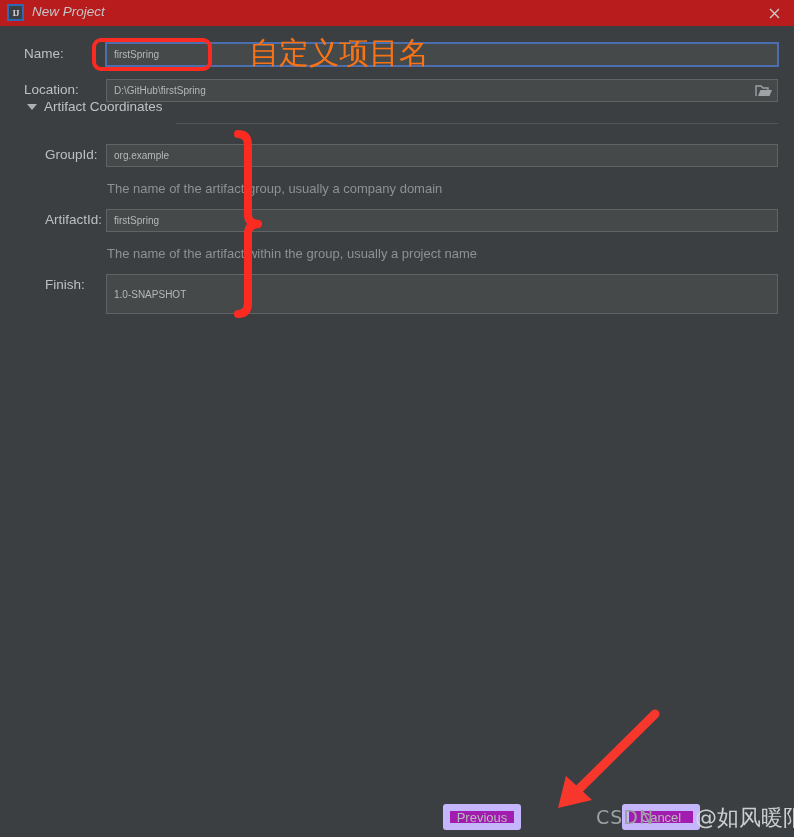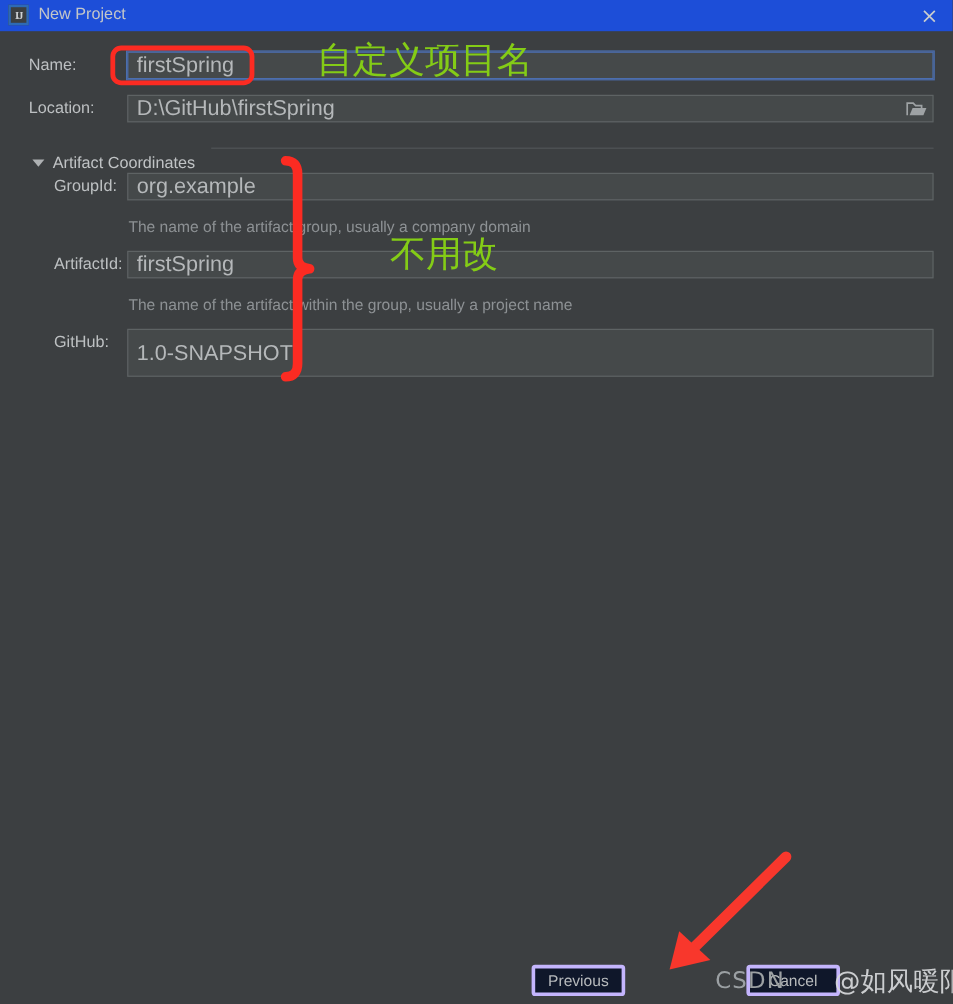--- a/index.html
+++ b/index.html
@@ -21,21 +21,21 @@
     width: 794px;
     height: 837px;
     background: #3c3f41;
   }
 
   
   .titlebar {
     position: absolute;
     left: 0; top: 0;
     width: 794px; height: 26px;
-    background: #1d4ed8;
+    background: #b91c1c;
     display: flex;
     align-items: center;
   }
   .ij-icon {
     position: absolute;
     left: 7px; top: 4px;
     width: 17px; height: 17px;
     border: 2px solid #2d6ab5;
     background: #3c3f41;
     box-sizing: border-box;
@@ -47,20 +47,21 @@
     letter-spacing: -1px;
     color: #cfd2d4;
     font-family: "Liberation Serif", serif;
   }
   .title-text {
     position: absolute;
     left: 32px; top: 4px;
     font-size: 13.5px;
     color: #c3c6c8;
     white-space: nowrap;
+    font-style: italic;
   }
   .close-btn {
     position: absolute;
     right: 8px; top: 2px;
     width: 24px; height: 22px;
     display: flex;
     align-items: center;
     justify-content: center;
     color: #c9cccd;
     font-size: 15px;
@@ -74,21 +75,21 @@
     color: #bdc0c2;
     white-space: nowrap;
     text-align: center;
   }
   .field {
     position: absolute;
     box-sizing: border-box;
     background: #45494a;
     border: 1px solid #5e6364;
     color: #b5b8ba;
-    font-size: 18px;
+    font-size: 10px;
     font-family: "Liberation Sans", sans-serif;
     padding: 0 0 0 7px;
     outline: none;
     line-height: 22px;
   }
   .field-focused {
     border: 1px solid #4b6eaf;
     box-shadow: 0 0 0 1px #4b6eaf;
   }
   .hint {
@@ -126,22 +127,22 @@
     position: absolute;
     height: 1px;
     background: #515557;
   }
 
   
   .btn {
     position: absolute;
     box-sizing: border-box;
     height: 26px;
-    background: #0f172a;
-    border: 3px solid #c4b5fd;
+    background: #a21caf;
+    border: 7px solid #c4b5fd;
     border-radius: 3px;
     color: #b7babc;
     font-size: 13px;
     font-family: "Liberation Sans", sans-serif;
     display: flex;
     align-items: center;
     justify-content: center;
     cursor: default;
   }
   .btn-default {
@@ -149,27 +150,26 @@
     border: 1px solid #5a8fd0;
     box-shadow: 0 0 0 1px #4a7db8;
     color: #e8eef5;
     font-weight: bold;
     margin-top: 45px;
   }
 
   
   .anno-text {
     position: absolute;
-    color: #84cc16;
+    color: #f97316;
     font-size: 30px;
     font-weight: 500;
     white-space: nowrap;
-    font-family: Liberation Mono, monospace;
+    font-family: Liberation Sans, sans-serif;
     line-height: 1;
-    margin-left: 15px;
   }
   .anno-rect {
     position: absolute;
     box-sizing: border-box;
     border: 4px solid #fc2b22;
     border-radius: 9px;
   }
   .anno-svg {
     position: absolute;
     pointer-events: none;
@@ -213,46 +213,45 @@
 
   <div class="row-label" style="left:24px; top:82px;">Location:</div>
   <input class="field" type="text" style="left: 106px; top: 79px; width: 672px; height: 23px; padding-right: 28px;" value="D:\GitHub\firstSpring">
   <div class="browse-icon" style="left:755px; top:84px;">
     <svg width="18" height="14" viewBox="0 0 18 14" aria-hidden="true">
       <path d="M1 12 V2 H6 L8 4 H13 V6" stroke="#9ea2a4" stroke-width="1.4" fill="none"></path>
       <path d="M3 12 L5.5 6 H17 L14.5 12 Z" fill="#9ea2a4"></path>
     </svg>
   </div>
 
-  <div class="section-head" style="left:27px; top:128px;align-items:center;">
+  <div class="section-head" style="left:27px; top:99px;align-items:center;">
     <span class="tri"></span>
     <span class="section-title">Artifact Coordinates</span>
   </div>
   <div class="section-rule" style="left:176px; top:123px; width:602px;"></div>
 
   <div class="row-label" style="left:45px; top:147px;">GroupId:</div>
   <input class="field" type="text" style="left: 106px; top: 144px; width: 672px; height: 23px;" value="org.example">
   <div class="hint" style="left:107px; top:181px;">The name of the artifact group, usually a company domain</div>
 
   <div class="row-label" style="left:45px; top:212px;">ArtifactId:</div>
   <input class="field" type="text" style="left: 106px; top: 209px; width: 672px; height: 23px;" value="firstSpring">
   <div class="hint" style="left:107px; top:246px;">The name of the artifact within the group, usually a project name</div>
 
-  <div class="row-label" style="left:45px; top:277px;">GitHub:</div>
+  <div class="row-label" style="left:45px; top:277px;">Finish:</div>
   <input class="field" type="text" style="left: 106px; top: 274px; width: 672px; height: 40px;" value="1.0-SNAPSHOT">
 
   <div class="btn" style="left:443px; top:804px; width:78px;">Previous</div>
   <div class="btn btn-default" style="left:530px; top:804px; width:80px;">Finish</div>
   <div class="btn" style="left:622px; top:804px; width:78px;">Cancel</div>
 
   <div class="anno-rect" style="left:92px; top:38px; width:120px; height:33px;"></div>
 
   <div class="anno-text" style="left:249px; top:38px;">自定义项目名</div>
 
-  <div class="anno-text" style="left:310px; top:200px;">不用改</div>
 
   <svg class="anno-svg" style="left:232px; top:128px;" width="36" height="192" viewBox="0 0 36 192">
     <path d="M6 6 Q16 6 16 17 L16 87 Q16 95 26 96 Q16 97 16 105 L16 175 Q16 186 6 186" stroke="#fc2b22" stroke-width="8" fill="none" stroke-linecap="round" stroke-linejoin="round"></path>
   </svg>
 
   <svg class="anno-svg" style="left:530px; top:708px;" width="140" height="105" viewBox="0 0 140 105">
     <path d="M125 6 L42 88" stroke="#f8372c" stroke-width="9" fill="none" stroke-linecap="round"></path>
     <path d="M28 100 L36 68 L62 92 Z" fill="#f8372c"></path>
   </svg>
 

